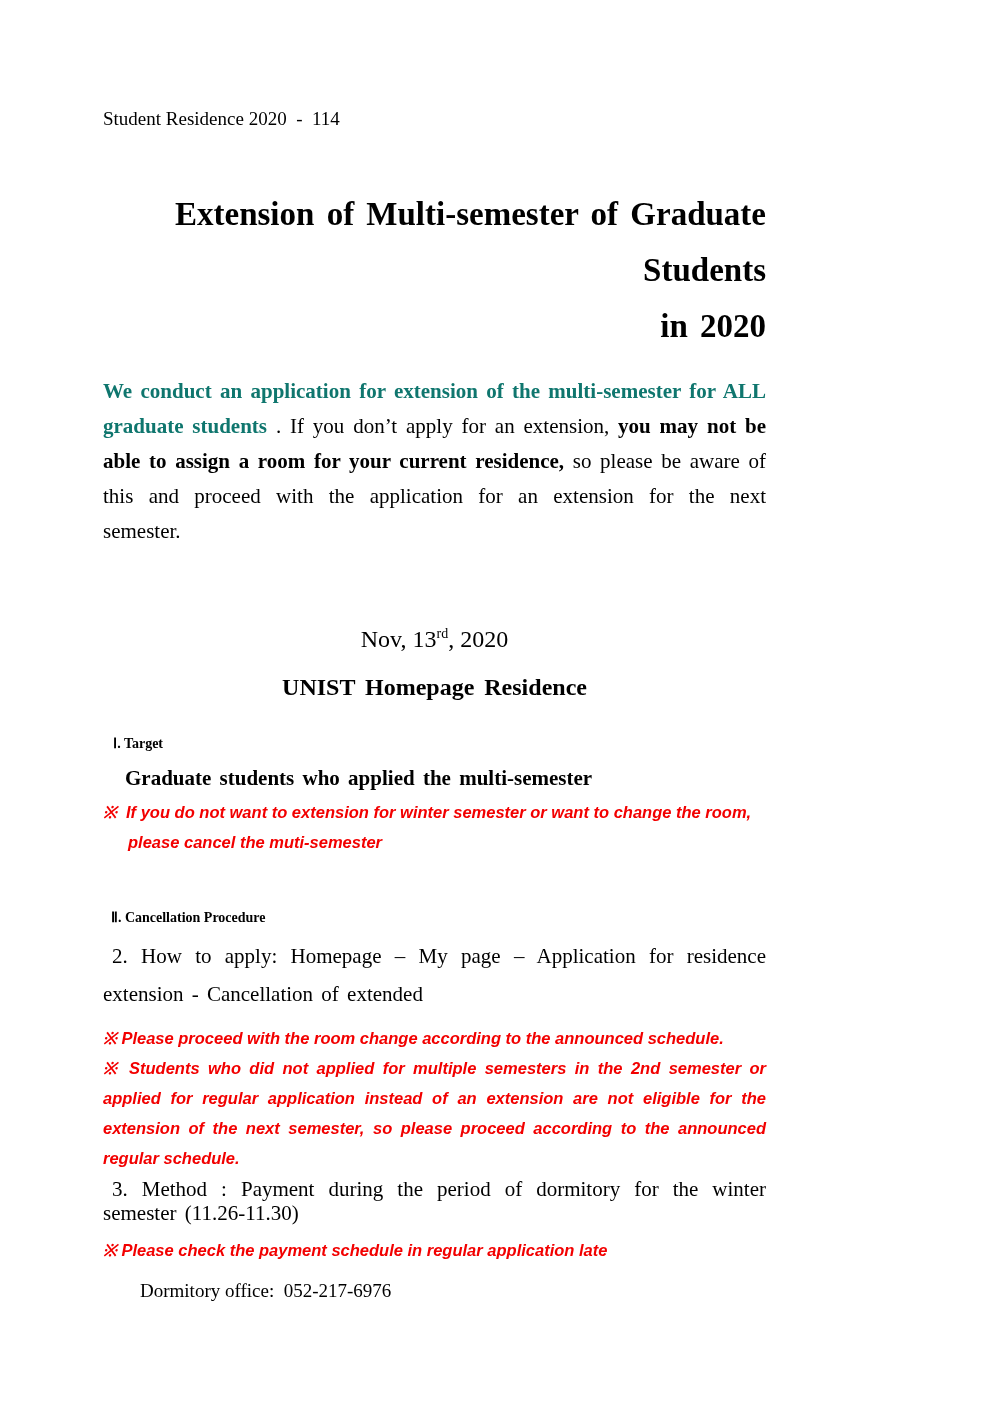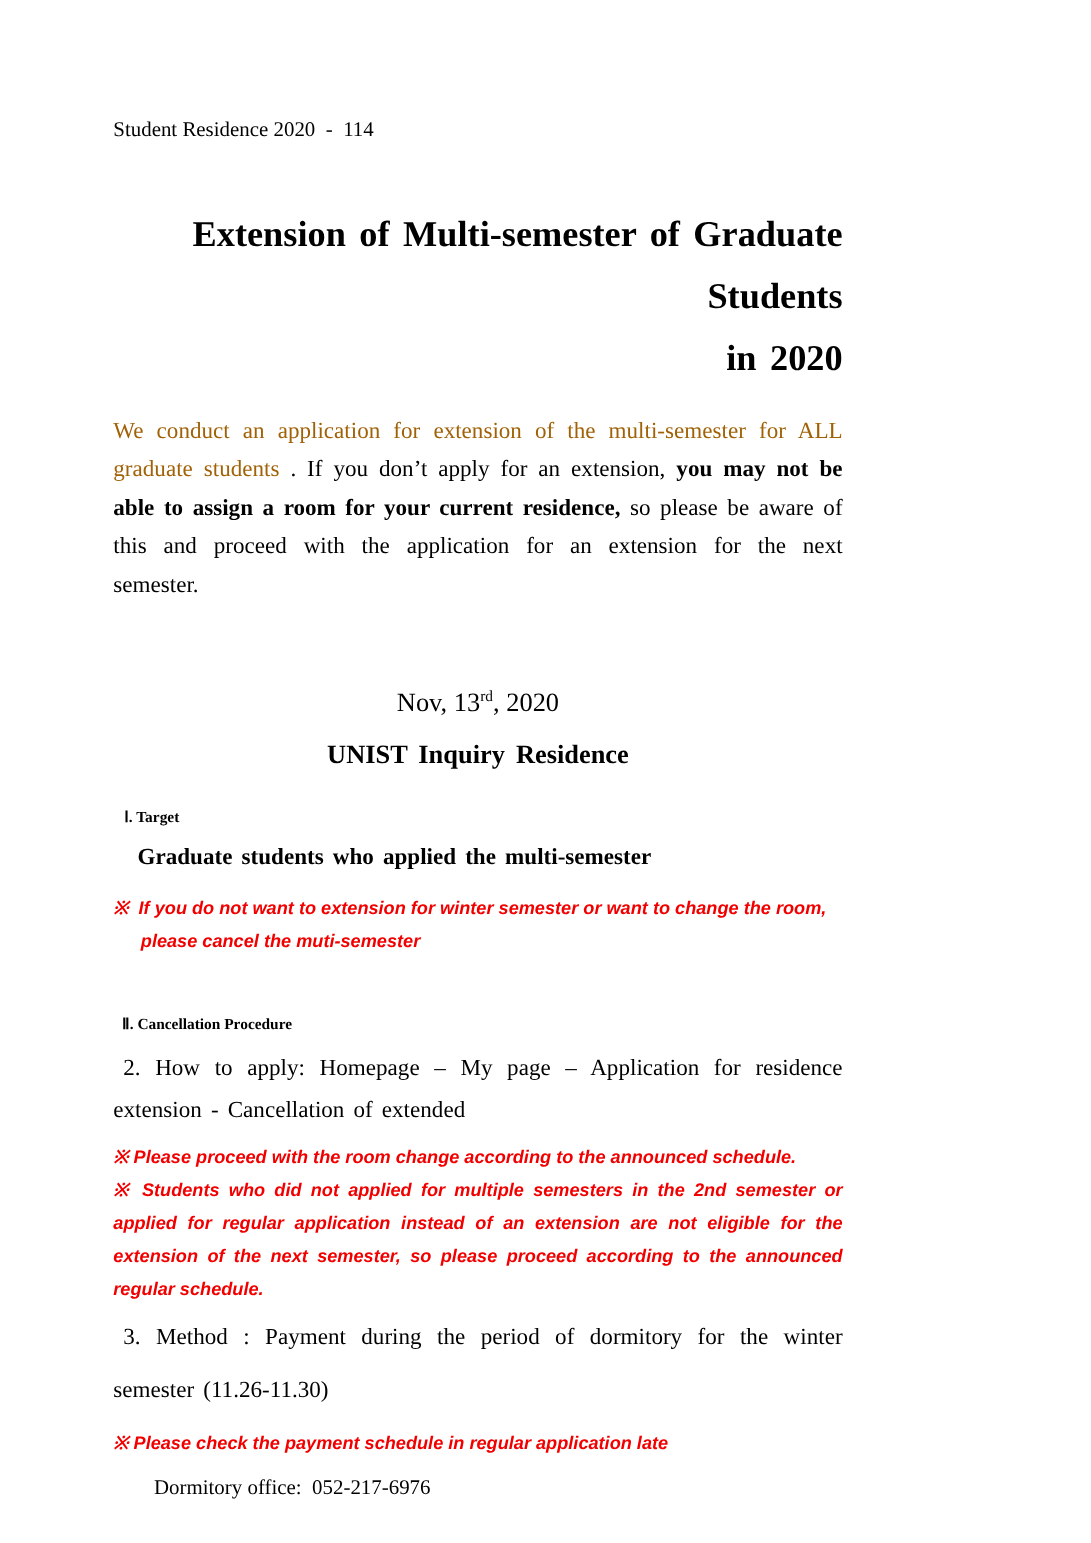--- a/index.html
+++ b/index.html
@@ -33,21 +33,21 @@
     line-height: 56px;
     word-spacing: 4px;
   }
   .intro {
     margin: 20px 0 0 0;
     font-size: 21px;
     line-height: 35px;
     text-align: justify;
     word-spacing: 3px;
   }
-  .blue-text { color: #a16207; }
+  .blue-text { color: #0f766e; font-weight: bold; }
   .bold-text { font-weight: bold; }
   .date-line {
     margin-top: 74px;
     text-align: center;
     font-size: 24px;
     line-height: 32px;
   }
   .date-line sup {
     font-size: 14px;
     line-height: 0;
@@ -69,30 +69,30 @@
   .sec-heading.s2 { margin-top: 46px; padding-left: 8px; }
   .sec-heading.s3 { margin-top: 36px; padding-left: 6px; }
   .body-line {
     font-size: 21px;
     line-height: 38px;
     word-spacing: 3px;
   }
   .target-body { padding-left: 22px; font-weight: bold; }
   .item-date { margin-top: 12px; padding-left: 9px; white-space: pre-wrap; }
   .item-howto { margin-top: 4px; text-indent: 9px; text-align: justify; }
-  .item-method { margin-top: 4px; text-indent: 9px; text-align: justify; line-height: 48px; }
+  .item-method { margin-top: 4px; text-indent: 9px; text-align: justify; line-height: 24px; }
   .note {
     color: #f20000;
     font-family: "Liberation Sans", sans-serif;
     font-style: italic;
     font-weight: bold;
     font-size: 16.5px;
     line-height: 30px;
   }
-  .target-note { margin-top: 14px; }
+  .target-note { }
   .target-note .note-l1 { white-space: pre-wrap; }
   .target-note .note-l2 { padding-left: 25px; }
   .note-room { margin-top: 10px; }
   .note-elig { text-align: justify; }
   .note-pay { margin-top: 10px; }
   .inquiry-body {
     margin-top: 12px;
     padding-left: 37px;
     font-size: 19px;
     line-height: 28px;
@@ -108,21 +108,21 @@
 
   <div class="title">
     <div>Extension of Multi-semester of Graduate Students</div>
     <div>in 2020</div>
   </div>
 
   <p class="intro"><span class="blue-text">We conduct an application for extension of the multi-semester for ALL graduate students</span><span> . If you don’t apply for an extension, </span><span class="bold-text">you may not be able to assign a room for your current residence,</span><span> so please be aware of this and proceed with the application for an extension for the next semester.</span></p>
 
   <div class="date-line"><span>Nov, 13</span><sup>rd</sup><span>, 2020</span></div>
 
-  <div class="org">UNIST Inquiry Residence</div>
+  <div class="org">UNIST Homepage Residence</div>
 
   <div class="sec-heading s1">Ⅰ. Target</div>
   <div class="body-line target-body">Graduate students who applied the multi-semester</div>
   <div class="note target-note">
     <div class="note-l1">※  If you do not want to extension for winter semester or want to change the room,</div>
     <div class="note-l2">please cancel the muti-semester</div>
   </div>
 
   <div class="sec-heading s2">Ⅱ. Cancellation Procedure</div>
   <div class="body-line item-howto">2. How to apply: Homepage – My page – Application for residence extension - Cancellation of extended</div>

